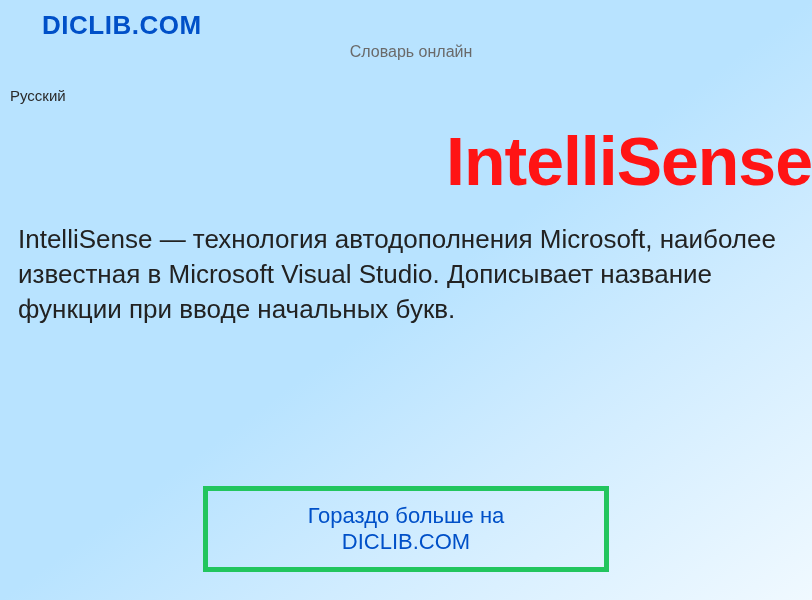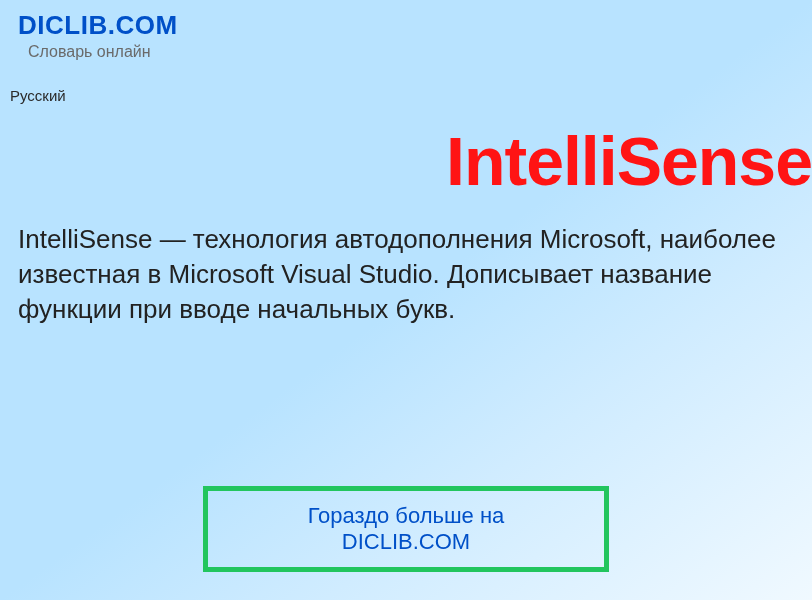--- a/index.html
+++ b/index.html
@@ -16,26 +16,28 @@
       overflow: hidden;
     }
     .header {
       padding: 10px 18px 0 18px;
     }
     .logo {
       font-size: 26px;
       font-weight: bold;
       letter-spacing: 0.5px;
       color: #0050c8;
+      margin-left: 24px;
     }
     .tagline {
       font-size: 16px;
       color: #6a6a6a;
       margin-top: 2px;
       margin-left: 10px;
+      text-align: center;
     }
     .language {
       font-size: 15px;
       color: #2a2a2a;
       margin-top: 26px;
       margin-left: -8px;
     }
     .main-title {
       text-align: right;
       font-size: 68px;

